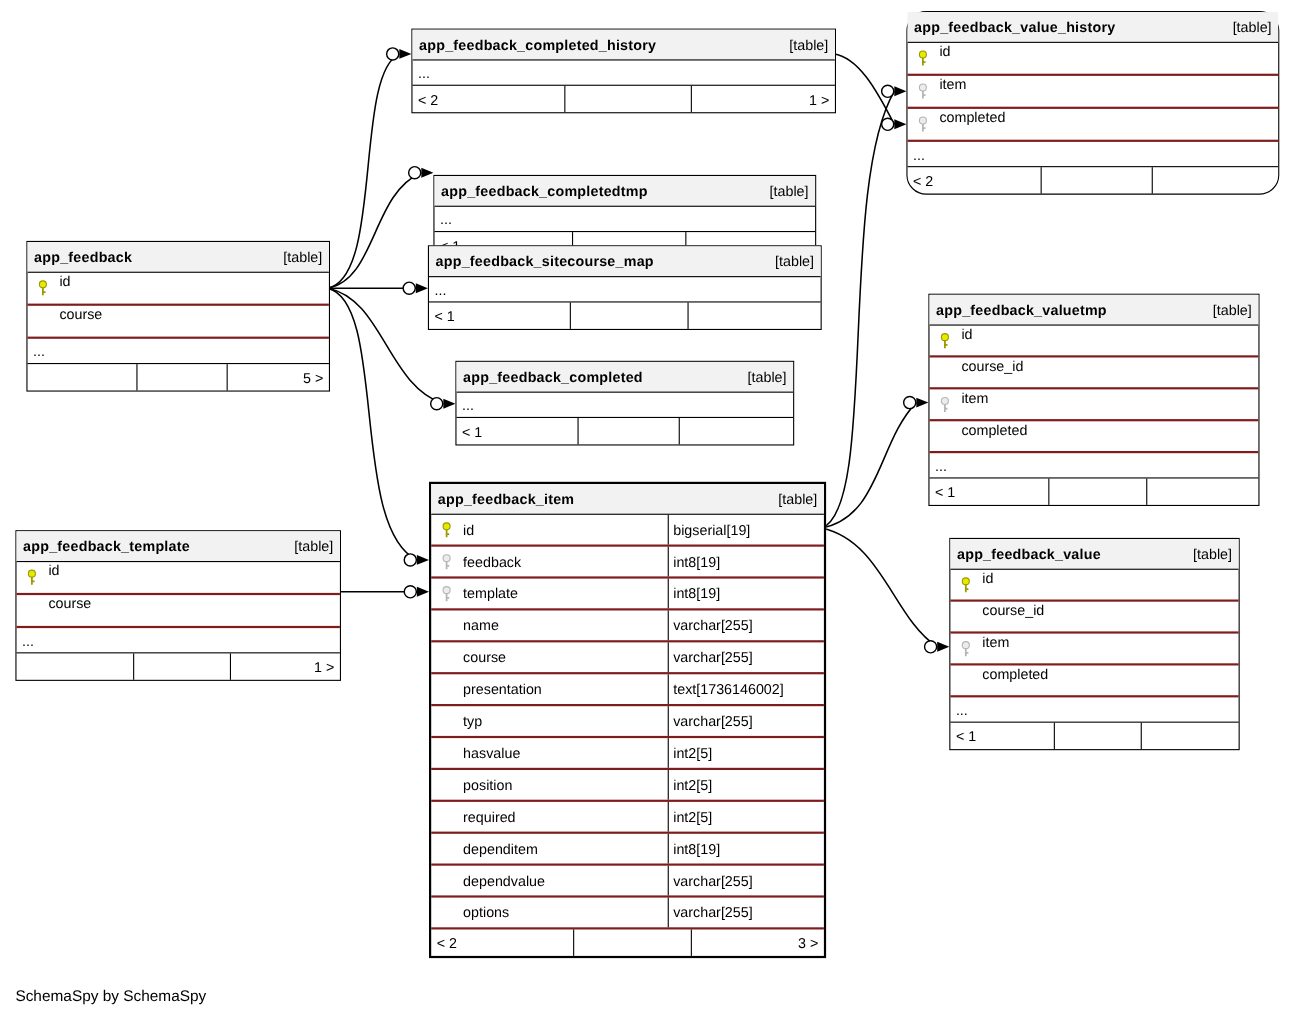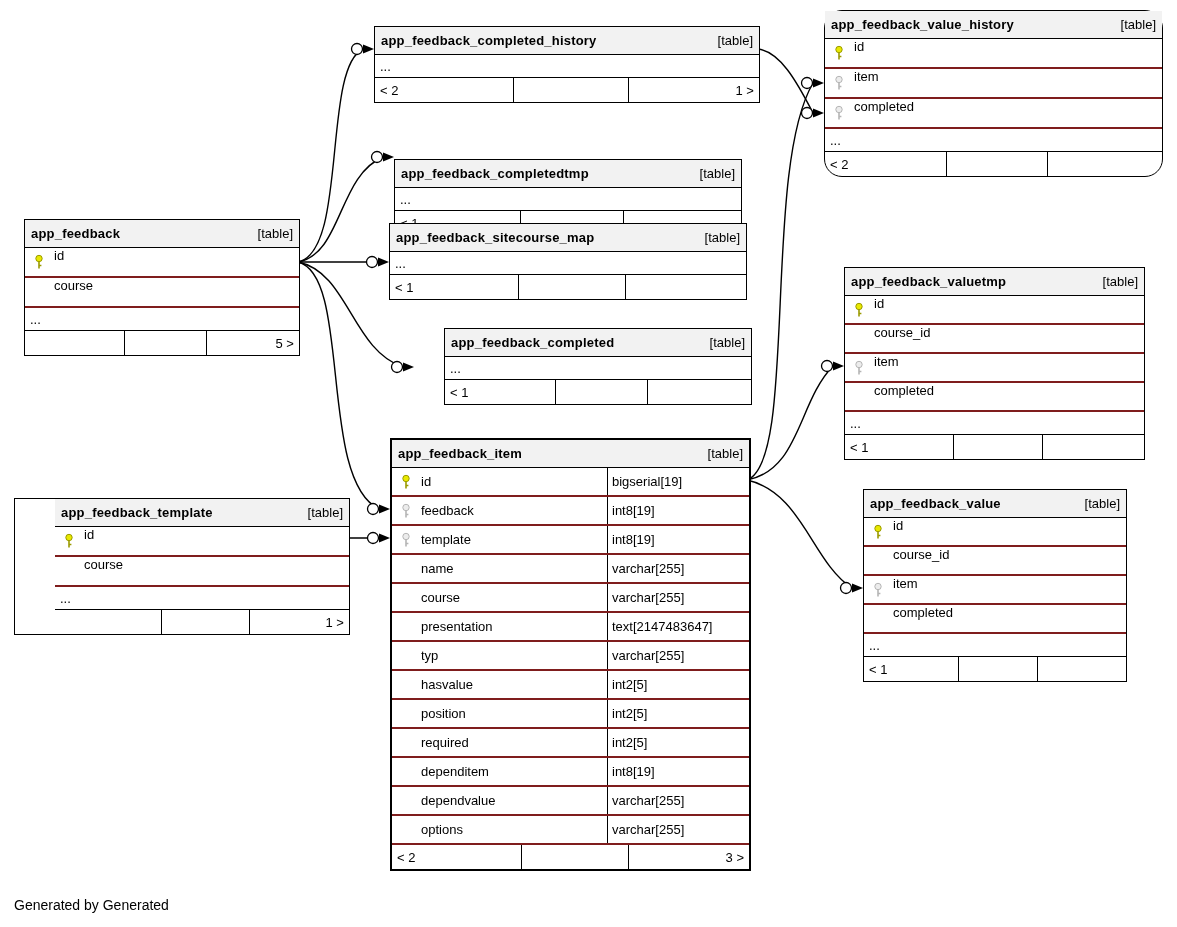--- a/index.html
+++ b/index.html
@@ -169,21 +169,21 @@
     <span>course</span>
   </div>
   <div class="tellip">...</div>
   <div class="tfoot">
     <span class="fl"></span>
     <span class="fc"></span>
     <span class="fr">5 &gt;</span>
   </div>
 </div>
 
-<div class="table" style="left:414px;top:328px;width:306px;margin-left:30px;">
+<div class="table" style="left:414px;top:328px;width:306px;">
   <div class="thead">
     <span class="tname">app_feedback_completed</span>
     <span class="ttag">[table]</span>
   </div>
   <div class="tellip">...</div>
   <div class="tfoot">
     <span class="fl">&lt; 1</span>
     <span class="fc"></span>
     <span class="fr"></span>
   </div>
@@ -281,21 +281,21 @@
         <span class="keyslot"></span>
         <span>course</span>
       </span>
     <span class="ctype">varchar[255]</span>
   </div>
   <div class="trow h29 cols">
     <span class="cname">
         <span class="keyslot"></span>
         <span>presentation</span>
       </span>
-    <span class="ctype">text[2147483647]</span>
+    <span class="ctype">text[1736146002]</span>
   </div>
   <div class="trow h29 cols">
     <span class="cname">
         <span class="keyslot"></span>
         <span>typ</span>
       </span>
     <span class="ctype">varchar[255]</span>
   </div>
   <div class="trow h29 cols">
     <span class="cname">
@@ -339,21 +339,21 @@
       </span>
     <span class="ctype">varchar[255]</span>
   </div>
   <div class="tfoot">
     <span class="fl">&lt; 2</span>
     <span class="fc"></span>
     <span class="fr">3 &gt;</span>
   </div>
 </div>
 
-<div class="table" style="left:14px;top:498px;width:294px;padding-left:40px;">
+<div class="table" style="left:14px;top:482px;width:294px;">
   <div class="thead">
     <span class="tname">app_feedback_template</span>
     <span class="ttag">[table]</span>
   </div>
   <div class="trow">
     <span class="keyslot">
         <svg width="10" height="16" viewBox="0 0 10 16">
           <circle cx="5" cy="4.5" r="3.2" fill="#e9e900" stroke="#9a9a00"></circle>
           <path d="M5 7.7 L5 14.5 M5 11.5 L7.4 11.5" stroke="#9a9a00" fill="none" stroke-width="1.6"></path>
         </svg>
@@ -404,13 +404,13 @@
     <span>completed</span>
   </div>
   <div class="tellip">...</div>
   <div class="tfoot">
     <span class="fl">&lt; 1</span>
     <span class="fc"></span>
     <span class="fr"></span>
   </div>
 </div>
 
-<div class="credit">Generated by Generated</div>
+<div class="credit">SchemaSpy by SchemaSpy</div>
 
 </body></html>

